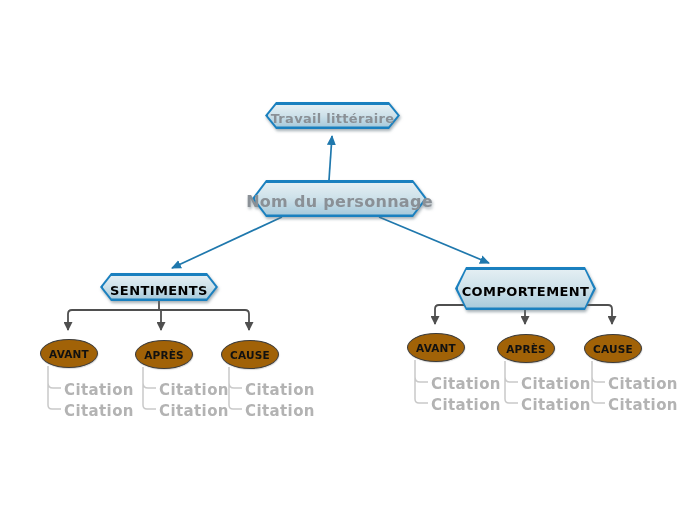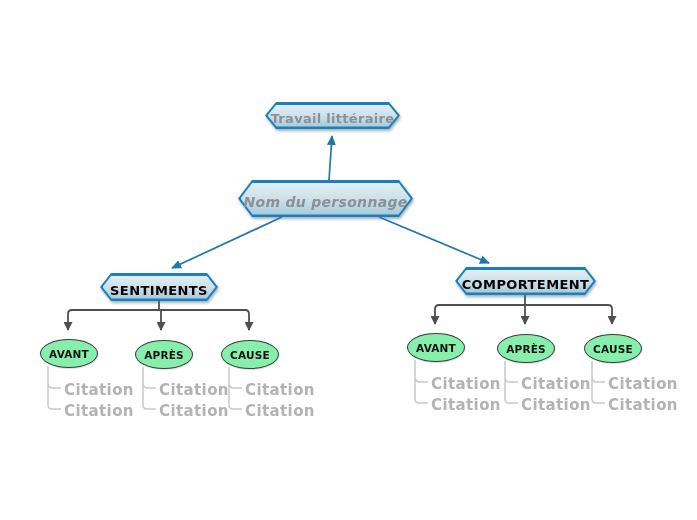--- a/index.html
+++ b/index.html
@@ -31,28 +31,28 @@
   }
   .hex.small .hex-outer{clip-path:polygon(0 50%,11px 0,calc(100% - 11px) 0,100% 50%,calc(100% - 11px) 100%,11px 100%);}
   .hex.small .hex-inner{clip-path:polygon(0 50%,9px 0,calc(100% - 9px) 0,100% 50%,calc(100% - 9px) 100%,9px 100%);}
   .hex.big .hex-outer{clip-path:polygon(0 50%,14px 0,calc(100% - 14px) 0,100% 50%,calc(100% - 14px) 100%,14px 100%);}
   .hex.big .hex-inner{clip-path:polygon(0 50%,12px 0,calc(100% - 12px) 0,100% 50%,calc(100% - 12px) 100%,12px 100%);}
 
   .txt-gray{color:#8a9096;letter-spacing:0.3px;}
   .txt-brown{color:#000000;letter-spacing:0.4px;}
 
   #node-root{left:265px;top:102px;width:135px;height:27px;font-size:13px;}
-  #node-center{left:238px;top:180px;width:175px;height:37px;font-size:14px;font-style:italic;}
+  #node-center{left:252px;top:180px;width:175px;height:37px;font-size:16px;}
   #node-sentiments{left:100px;top:273px;width:118px;height:28px;font-size:13px;}
-  #node-comportement{left:455px;top:267px;width:141px;height:28px;font-size:13px;}
+  #node-comportement{left:455px;top:267px;width:141px;height:43px;font-size:13px;}
 
   
   .ell{
     position:absolute;z-index:2;width:56px;height:27px;
-    background:#86efac;border:1.4px solid #3c3c3c;border-radius:50%;
+    background:#a16207;border:1.4px solid #3c3c3c;border-radius:50%;
     display:flex;align-items:center;justify-content:center;
     font-weight:bold;font-size:10.5px;color:#111;letter-spacing:0.2px;
     box-shadow:0.5px 1px 1px rgba(0,0,0,0.15);
   }
 
   
   .cite{
     position:absolute;z-index:2;
     font-weight:bold;font-size:15px;color:#b3b3b3;letter-spacing:0.4px;
     white-space:nowrap;

